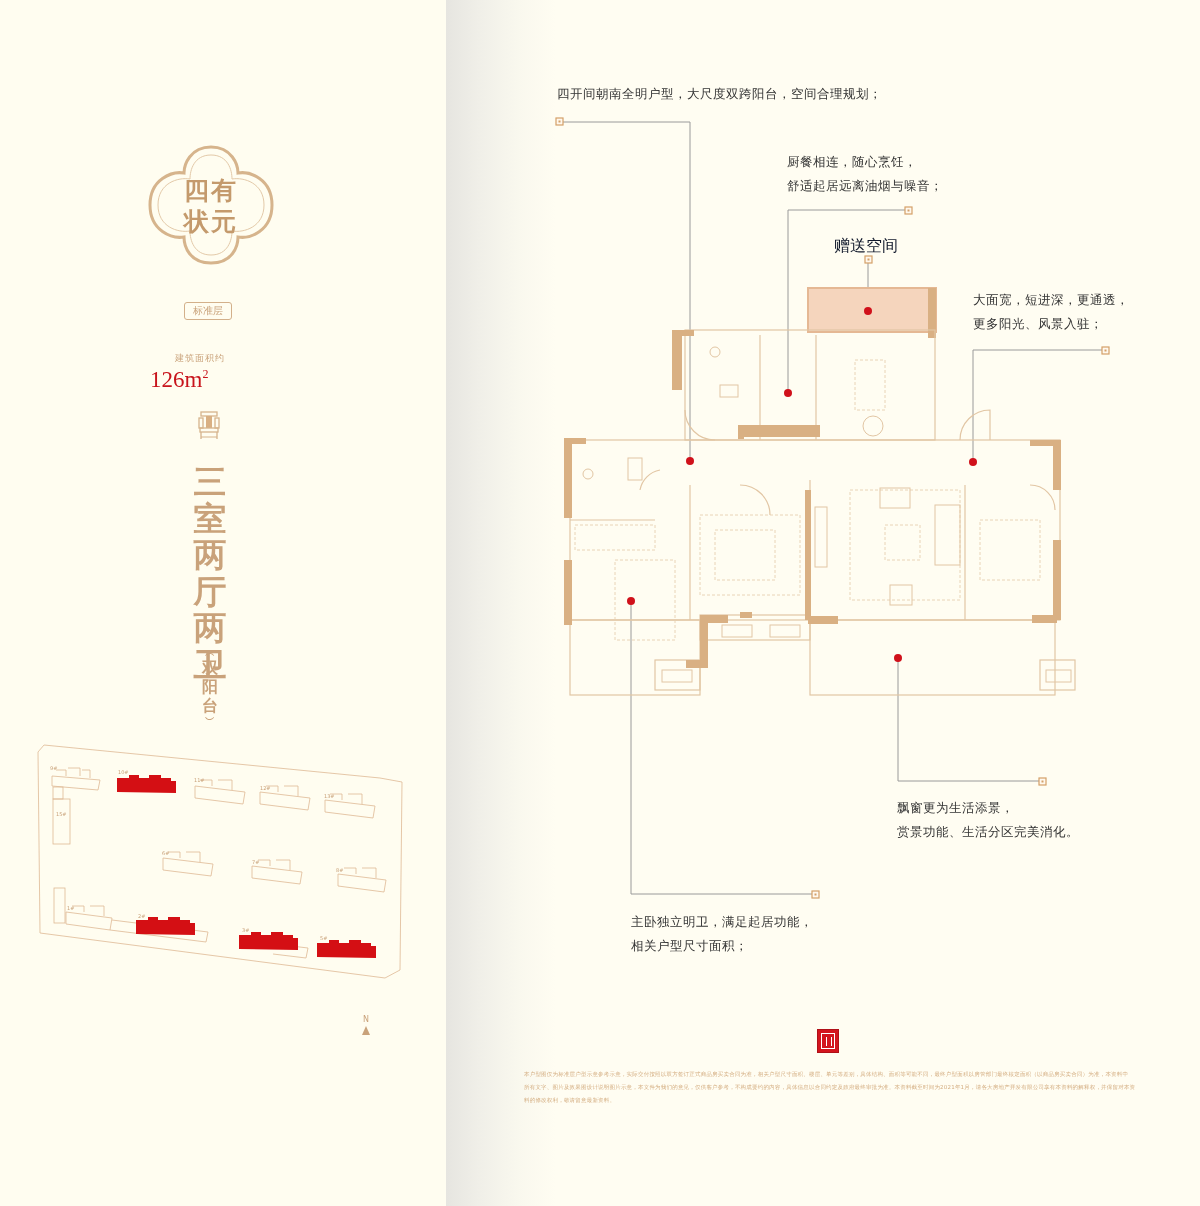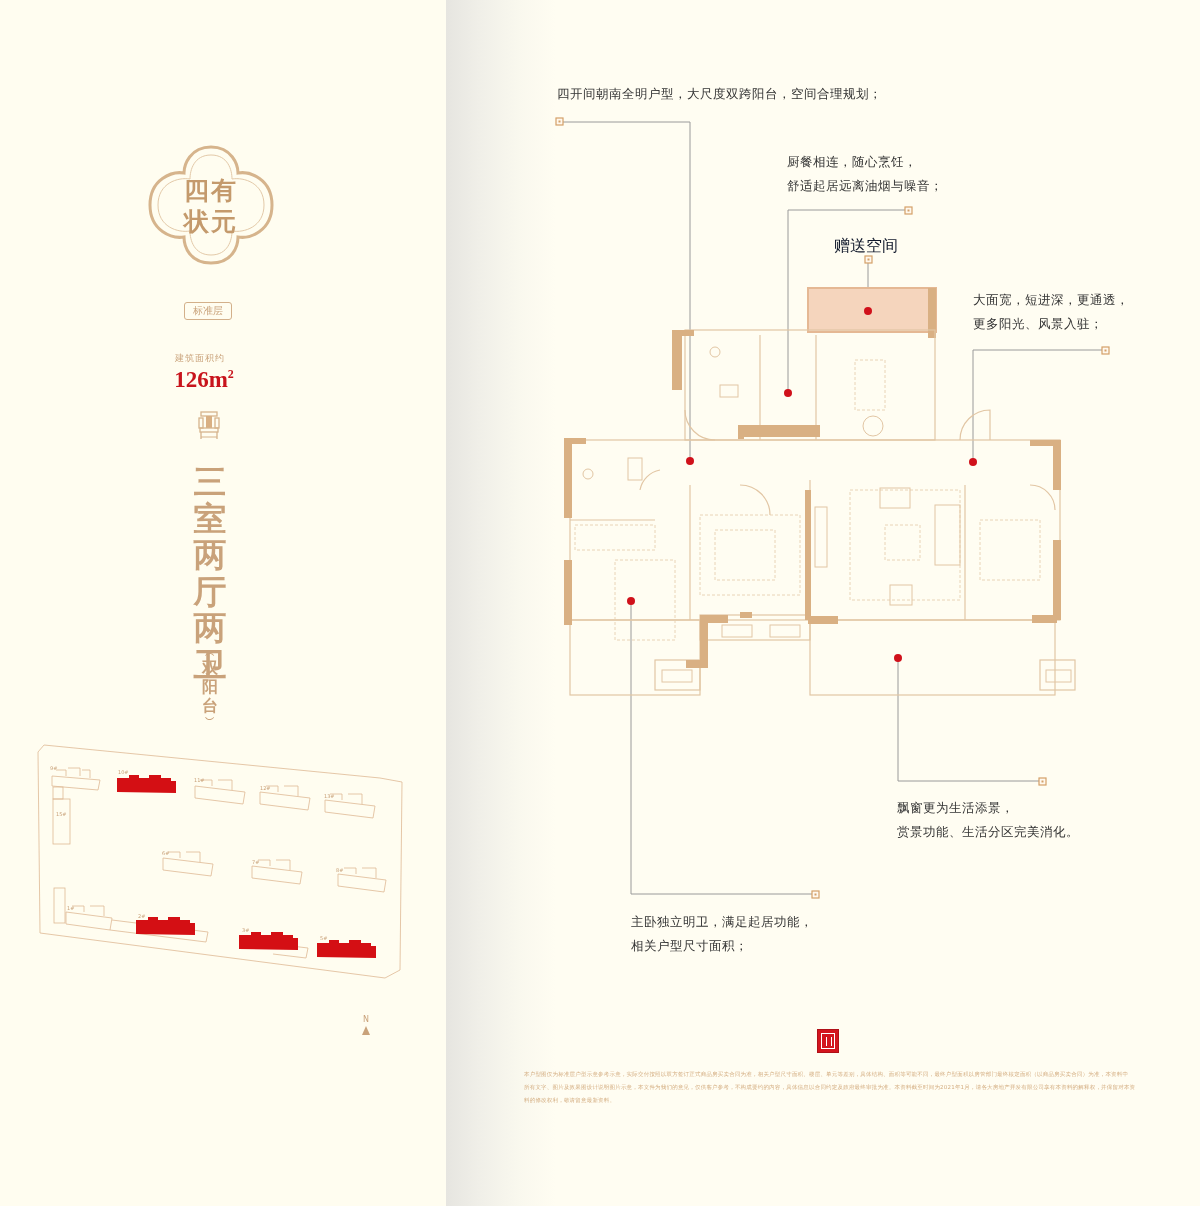--- a/index.html
+++ b/index.html
@@ -4,21 +4,21 @@
 <style>
   html,body{margin:0;padding:0;}
   body{width:1200px;height:1206px;position:relative;overflow:hidden;background:#fffdf2;font-family:"DejaVu Sans","Liberation Sans",sans-serif;}
   .page-left{position:absolute;left:0;top:0;width:446px;height:1206px;background:#fffdf0;}
   .gutter{position:absolute;left:446px;top:0;width:110px;height:1206px;background:linear-gradient(to right,#e6e5e0 0%,#f0efe8 30%,#f9f8ee 65%,#fffdf2 100%);}
   .page-right{position:absolute;left:556px;top:0;width:644px;height:1206px;background:#fffdf2;}
   .emblem{position:absolute;left:146px;top:143px;width:130px;height:124px;}
   .emblem-text{position:absolute;left:0;top:32px;width:130px;text-align:center;font-family:"DejaVu Serif",serif;font-size:25px;line-height:31px;color:#c49a6c;font-weight:bold;letter-spacing:2px;}
   .tag{position:absolute;left:184px;top:302px;width:46px;height:16px;border:1px solid #d3b08a;border-radius:3px;font-size:10px;line-height:16px;text-align:center;color:#c9a27a;}
   .area-label{position:absolute;left:140px;top:352px;width:120px;text-align:center;font-size:9px;color:#c9a27a;letter-spacing:1px;}
-  .area-value{position:absolute;left:144px;top:367px;width:120px;text-align:center;font-family:"Liberation Serif","DejaVu Serif",serif;font-weight:bold;font-size:23px;color:#c8141c;}
+  .area-value{position:absolute;left:150px;top:367px;width:120px;text-align:left;font-family:"Liberation Serif","DejaVu Serif",serif;font-weight:normal;font-size:23px;color:#c8141c;}
   .area-value sup{font-size:12px;}
   .chair{position:absolute;left:196px;top:410px;width:26px;height:30px;}
   .layout-title{position:absolute;left:180px;top:464px;width:60px;text-align:center;font-family:"DejaVu Serif",serif;font-size:33px;line-height:36.5px;color:#c9a27a;font-weight:bold;}
   .layout-sub{position:absolute;left:190px;top:648px;width:40px;text-align:center;font-family:"DejaVu Serif",serif;font-size:16px;line-height:19px;color:#c9a27a;font-weight:bold;}
   .paren{display:block;font-size:10px;line-height:10px;color:#c9a27a;}
   .siteplan{position:absolute;left:30px;top:740px;width:385px;height:250px;}
   .north{position:absolute;left:358px;top:1015px;width:16px;text-align:center;font-size:8px;color:#c9a27a;}
   .north .arrow{display:block;margin:2px auto 0;width:0;height:0;border-left:4px solid transparent;border-right:4px solid transparent;border-bottom:9px solid #c9a27a;}
   .note{position:absolute;font-size:12.5px;line-height:24px;color:#333;letter-spacing:0.5px;}
   .svgplan{position:absolute;left:0;top:0;width:1200px;height:1206px;}

